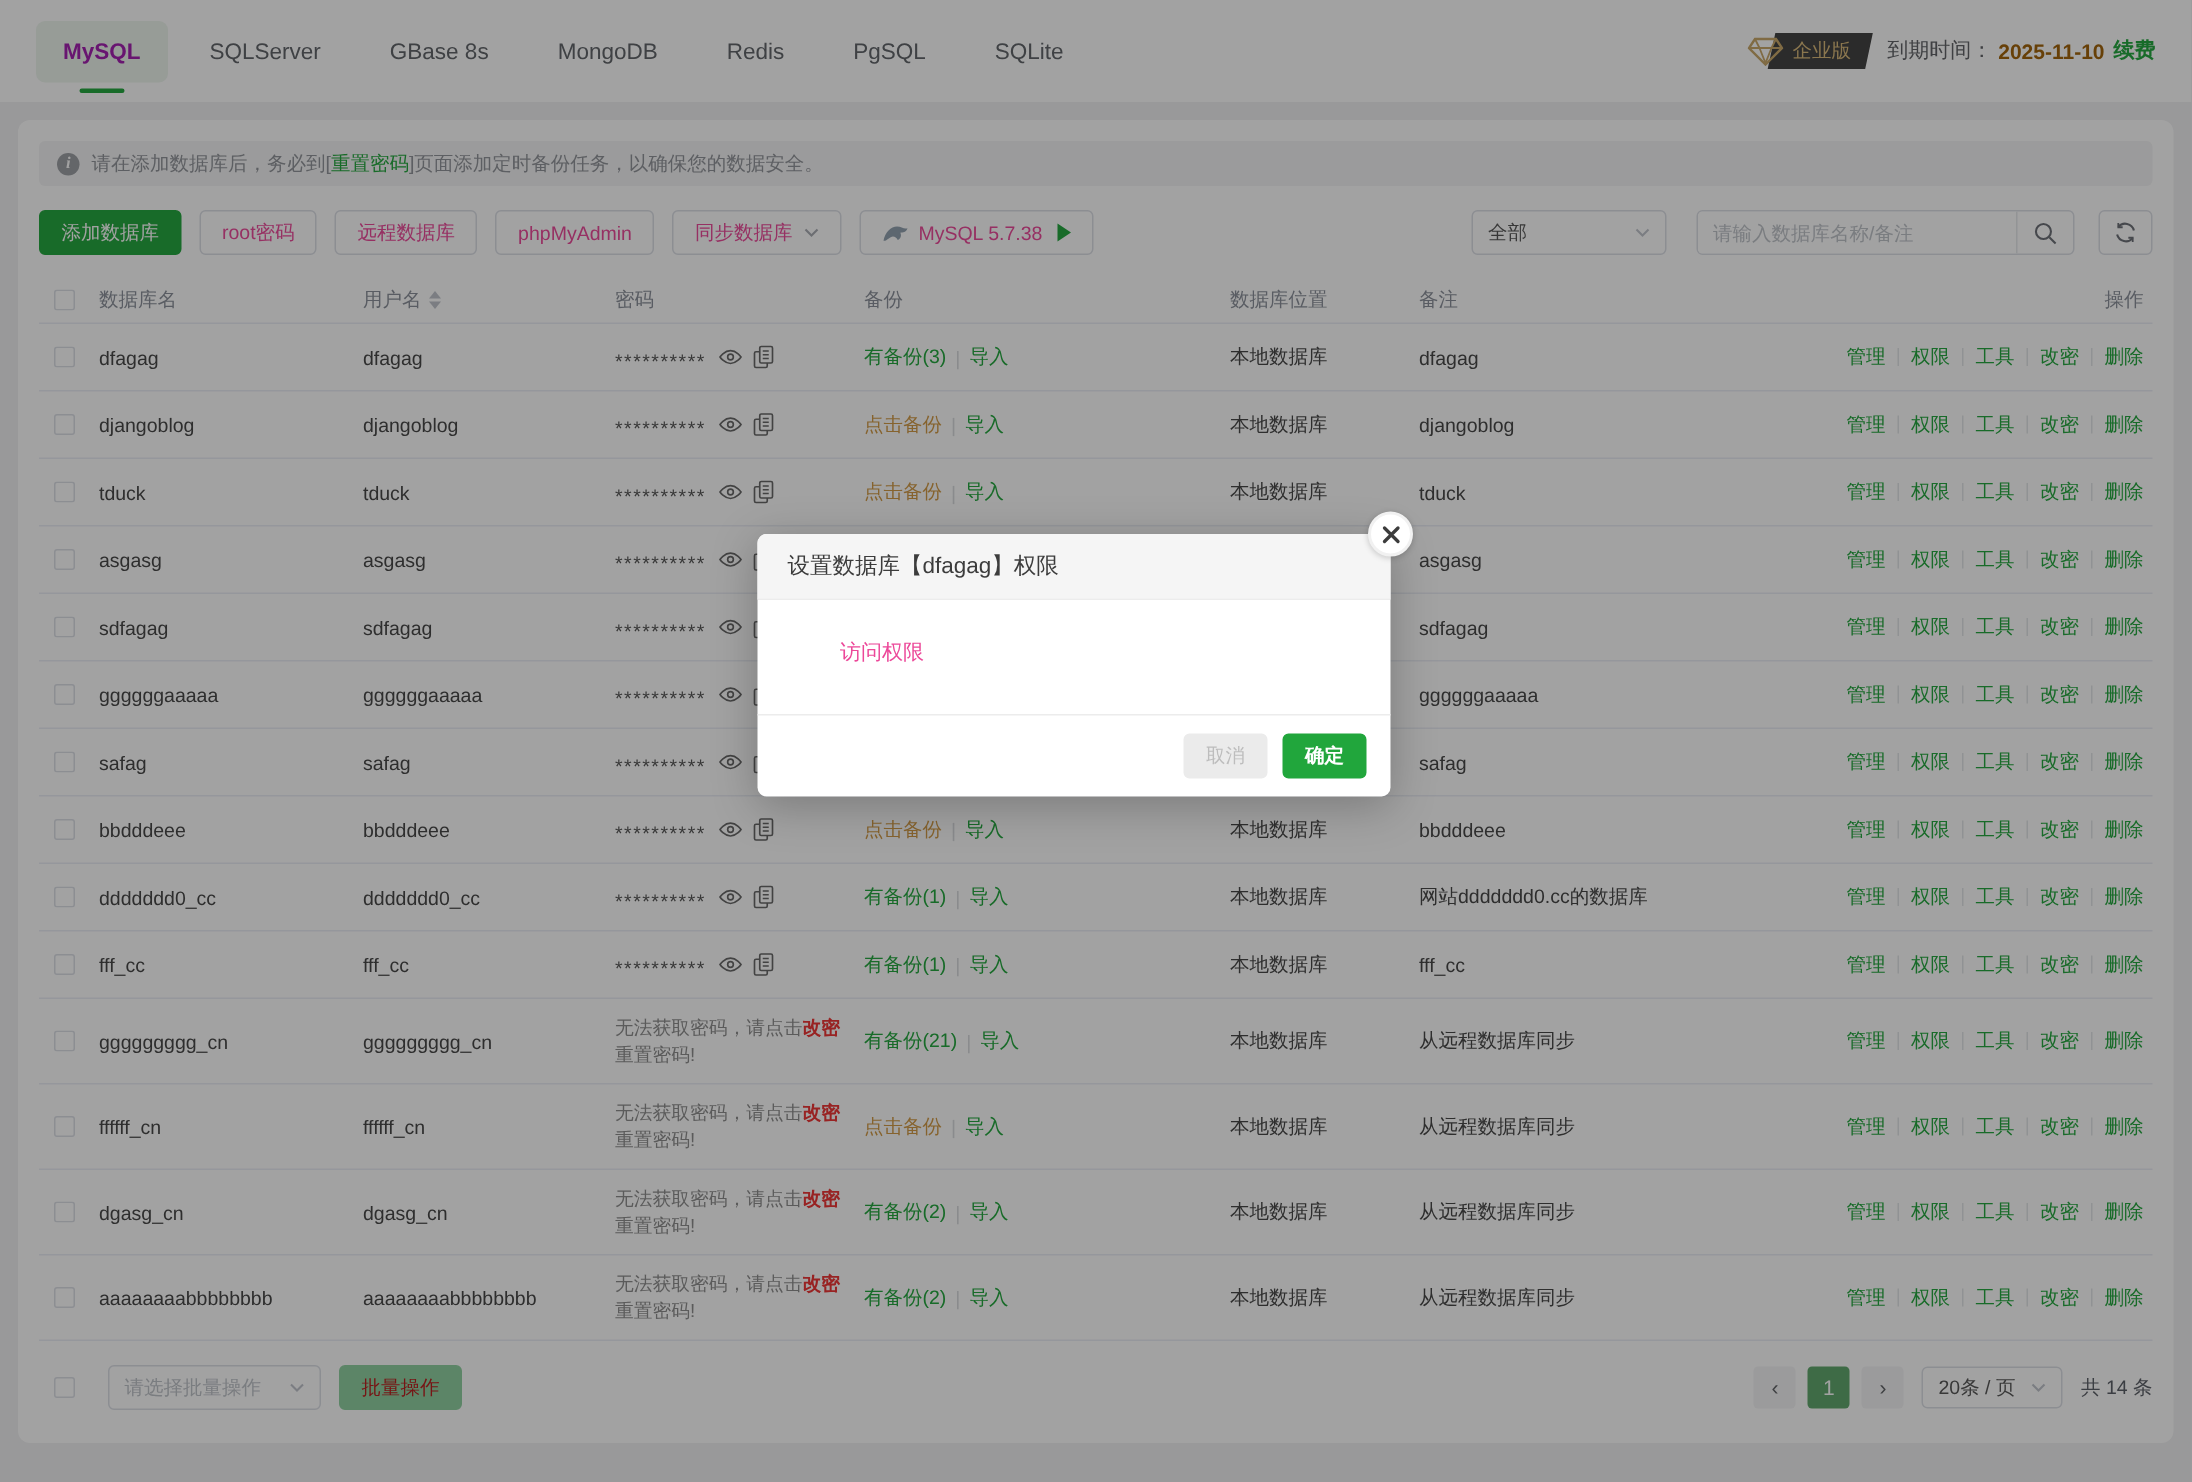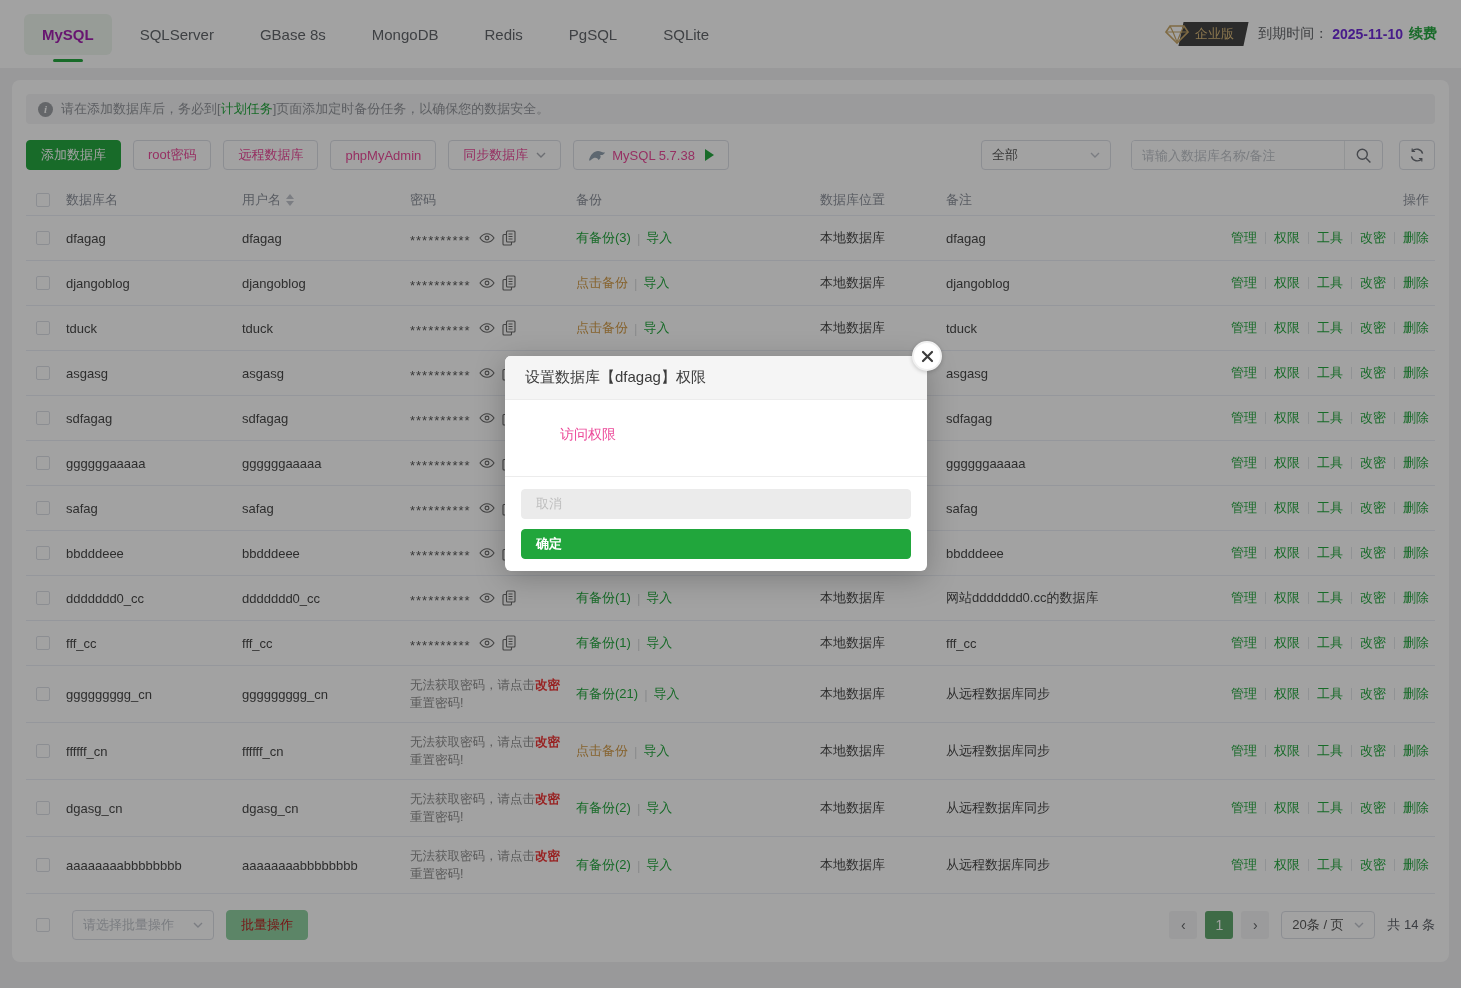--- a/index.html
+++ b/index.html
@@ -11,21 +11,21 @@
   .tabs { display:flex; align-items:center; gap:10px; }
   .tab { position:relative; padding:12px 18px; font-size:15px; color:#5f6368; cursor:pointer; border-radius:6px; }
   .tab.active { background:#edf5ee; color:#a21caf; font-weight:bold; }
   .tab.active::after { content:""; position:absolute; left:50%; transform:translateX(-50%);
     bottom:-7px; width:30px; height:3px; background:#21a63c; border-radius:2px; }
   .license { margin-left:auto; display:flex; align-items:center; font-size:14px; color:#606266; }
   .vip-badge { display:flex; align-items:center; margin-right:12px; }
   .vip-badge .badge-text { background:#3f3f3f; color:#d8b878; font-size:13px; padding:3px 12px 3px 14px;
     transform:skewX(-12deg); margin-left:-8px; }
   .vip-badge .badge-text span { display:inline-block; transform:skewX(12deg); }
-  .expiry-date { color:#6d28d9; font-weight:bold; margin:0 6px 0 4px; }
+  .expiry-date { color:#a16207; font-weight:bold; margin:0 6px 0 4px; }
   .renew { color:#21a63c; font-weight:bold; cursor:pointer; }
 
   
   .card { margin:12px; height:882px; background:#fff; border-radius:8px; padding:14px 14px; position:relative; }
 
   .notice { height:30px; background:#f4f4f5; border-radius:4px; display:flex; align-items:center;
     padding:0 12px; font-size:13px; color:#909399; margin-bottom:16px; }
   .info-ic { width:15px; height:15px; border-radius:50%; background:#9b9ea3; color:#fff; font-size:11px;
     font-style:italic; font-weight:bold; display:inline-flex; align-items:center; justify-content:center;
     margin-right:8px; font-family:"Liberation Serif",serif; }
@@ -89,21 +89,21 @@
   
   .overlay { position:fixed; inset:0; background:rgba(10,10,10,0.38); z-index:50; }
   .modal { position:fixed; left:505px; top:356px; width:422px; background:#fff; border-radius:6px; z-index:60;
     box-shadow:0 6px 30px rgba(0,0,0,.25); }
   .modal-head { background:#f5f5f5; border-bottom:1px solid #ececec; border-radius:6px 6px 0 0;
     padding:12px 20px; font-size:15px; color:#3c3c3c; }
   .modal-body { padding:26px 20px 32px 55px; display:flex; align-items:center; }
   .modal-body .flabel { font-size:14px; color:#ec4899; margin-right:13px; }
   .modal-select { width:218px; height:32px; border:1px solid #21a63c; border-radius:4px; display:flex;
     align-items:center; justify-content:space-between; padding:0 10px; font-size:14px; color:#333; cursor:pointer; background:#fff; }
-  .modal-foot { border-top:1px solid #ececec; padding:12px 16px; display:flex; justify-content:flex-end; gap:10px;flex-direction:column; }
+  .modal-foot { border-top:1px solid #ececec; padding:12px 16px; display:flex; justify-content:flex-end; gap:10px; }
   .btn.cancel { background:#ebebeb; border-color:#ebebeb; color:#bdbdbd; margin:0; }
   .btn.confirm { background:#21a63c; border-color:#21a63c; color:#fff; font-weight:bold; margin:0; }
   .modal-close { position:absolute; top:-15px; right:-15px; width:30px; height:30px; border-radius:50%;
     background:#fff; border:2px solid #f1f1f1; display:flex; align-items:center; justify-content:center;
     cursor:pointer; color:#3c3c3c; box-shadow:0 1px 4px rgba(0,0,0,.2); }
 </style>
 </head>
 <body>
 
 <div class="topbar">
@@ -128,21 +128,21 @@
     <span class="expiry-date">2025-11-10</span>
     <span class="renew">续费</span>
   </div>
 </div>
 
 <div class="card">
 
   <div class="notice">
     <span class="info-ic">i</span>
     <span>
-      <span>请在添加数据库后，务必到[</span><span class="green-link">计划任务</span><span>]页面添加定时备份任务，以确保您的数据安全。</span>
+      <span>请在添加数据库后，务必到[</span><span class="green-link">重置密码</span><span>]页面添加定时备份任务，以确保您的数据安全。</span>
     </span>
   </div>
 
   <div class="toolbar">
     <button class="btn primary">添加数据库</button>
     <button class="btn">root密码</button>
     <button class="btn">远程数据库</button>
     <button class="btn">phpMyAdmin</button>
     <button class="btn">
       <span>同步数据库</span>

